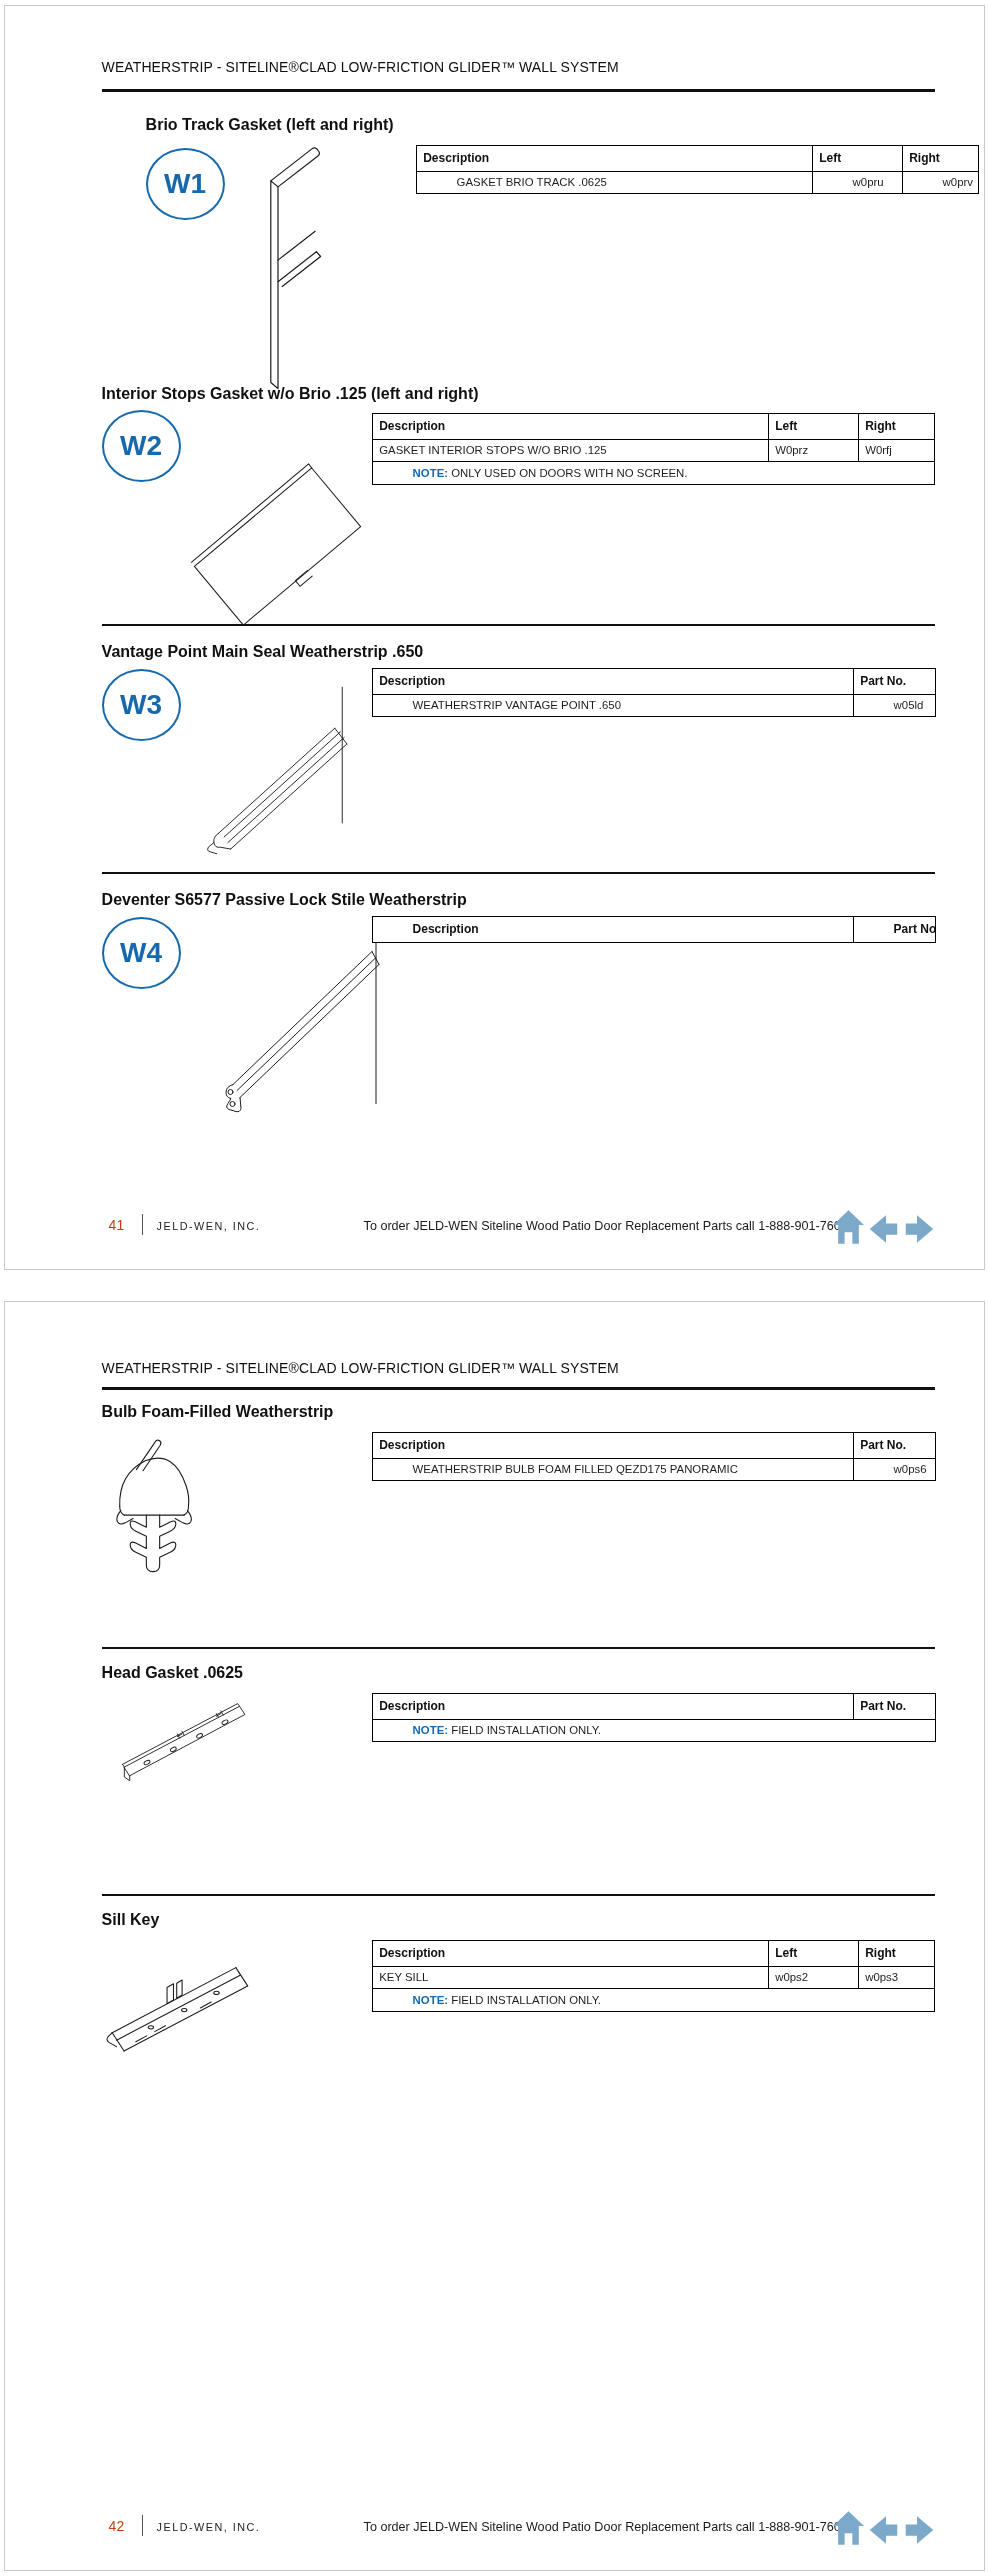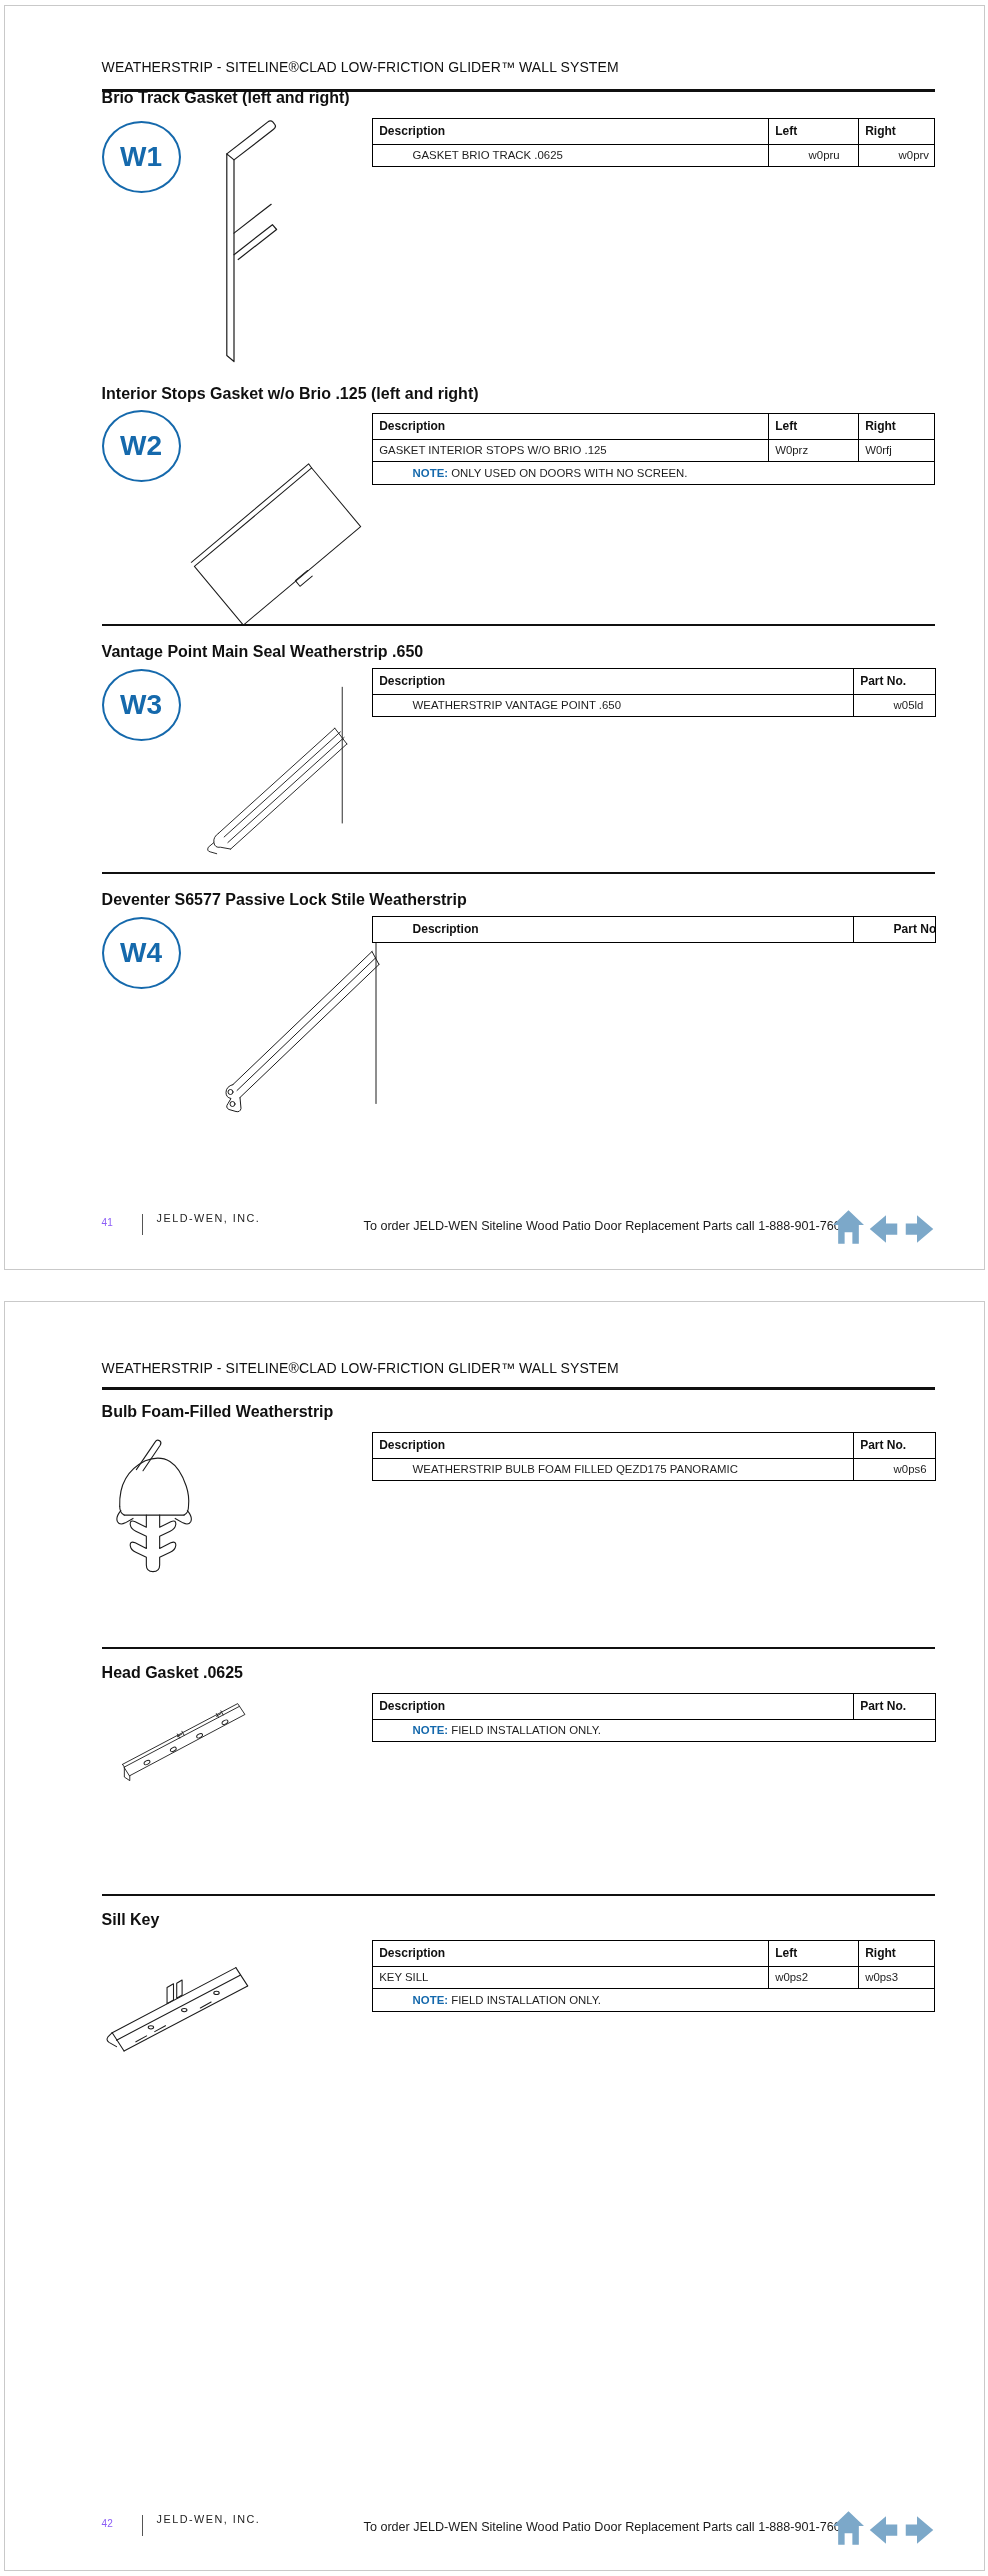--- a/index.html
+++ b/index.html
@@ -32,37 +32,37 @@
   table.ptable { position:absolute; left:270px; width:563px; border-collapse:collapse; background:#fff; table-layout:fixed; }
   .ptable th, .ptable td { border:1.2px solid #000; text-align:left; vertical-align:middle; overflow:hidden; white-space:nowrap; }
   .ptable th { font-size:12px; font-weight:bold; padding:5.4px 6.6px; color:#101010; }
   .ptable td { font-size:11.4px; font-weight:400; padding:4.8px 6.6px; color:#1d1d1d; }
   .ptable tr:last-child th, .ptable tr:last-child td { border-bottom-width:1.8px;padding-left:40px; }
   .t3 .c1 { width:396px; } .t3 .c2 { width:90px; } .t3 .c3 { width:76px; }
   .t2 .c1 { width:481px; } .t2 .c2 { width:82px; }
   .note-label { color:var(--blue); font-weight:bold; }
 
   .footer { position:absolute; left:97px; right:49px; bottom:24px; height:37px; }
-  .f-num   { position:absolute; left:0;  top:9.6px; font-size:10px; color:#8b5cf6; }
+  .f-num   { position:absolute; left:7px;  top:9.6px; font-size:14px; color:#c2410c; }
   .f-bar   { position:absolute; left:40px; top:6px; height:21.6px; width:0.6px; background:#555; }
-  .f-co    { position:absolute; left:55px; top:4px; font-size:10.8px; letter-spacing:1.5px; color:#222; white-space:nowrap; }
+  .f-co    { position:absolute; left:55px; top:12px; font-size:10.8px; letter-spacing:1.5px; color:#222; white-space:nowrap; }
   .f-order { position:absolute; left:262px; top:11.4px; font-size:12.6px; color:#1a1a1a; white-space:nowrap; }
   .nav { position:absolute; right:0; top:2.4px; display:flex; gap:4.2px; align-items:flex-end; }
   .nav svg { display:block; }
   .nav .fillable { fill:var(--nav); stroke:none; }
 </style>
 </head>
 <body>
 
 <div class="page p1">
 
   <div class="htitle">WEATHERSTRIP - SITELINE®CLAD LOW-FRICTION GLIDER™ WALL SYSTEM</div>
   <div class="hrule"></div>
 
-  <div class="sec" style="top:83px;">
+  <div class="sec" style="top:110px;margin-left:44px;">
     <h2 class="sec-title">Brio Track Gasket (left and right)</h2>
     <div class="badge" style="top:32px;">W1</div>
     <svg class="diagram" style="left:90px;top:26.5px;" width="120" height="253" viewBox="0 0 200 420">
       <path d="M58,64 L126,11 Q131,7 135,11 L138,15 Q141,19 136,23 L70,74"></path>
       <path d="M58,64 L58,400 L70,410 L70,74 Z"></path>
       <path d="M70,232 L134,182 L141,190 L77,240"></path>
       <path d="M70,196 L132,148"></path>
     </svg>
     <table class="ptable t3" style="top:29px;">
       <tbody>

